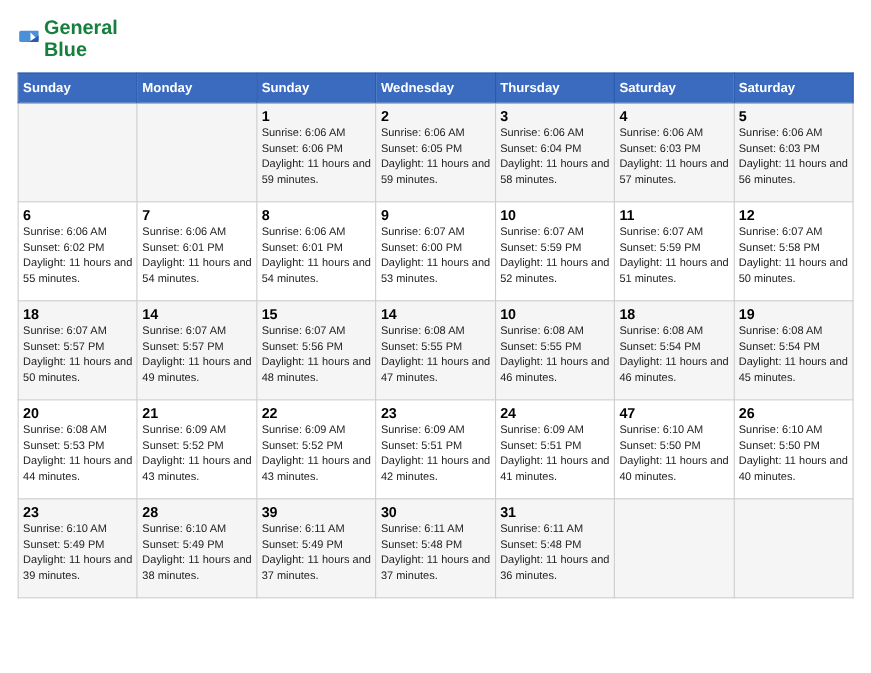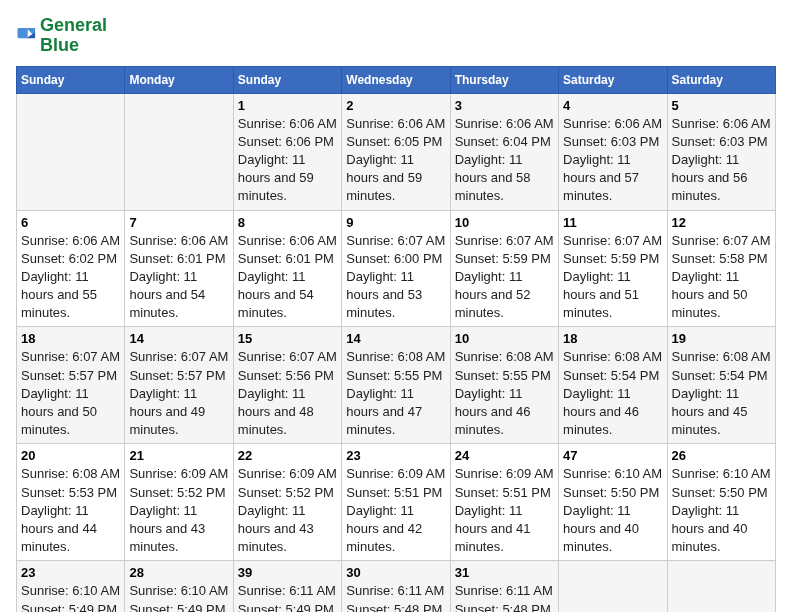--- a/index.html
+++ b/index.html
@@ -72,21 +72,21 @@
     tbody tr:nth-child(even) td {
       background-color: #ffffff;
     }
     .day-num {
       font-weight: bold;
       font-size: 13px;
       display: block;
       margin-bottom: 2px;
     }
     .day-info {
-      font-size: 13px;
+      font-size: 10px;
       color: #222;
       line-height: 1.4;
     }
     .empty-cell {
       background-color: #f5f5f5;
     }
   </style>
 </head>
 <body>
 

